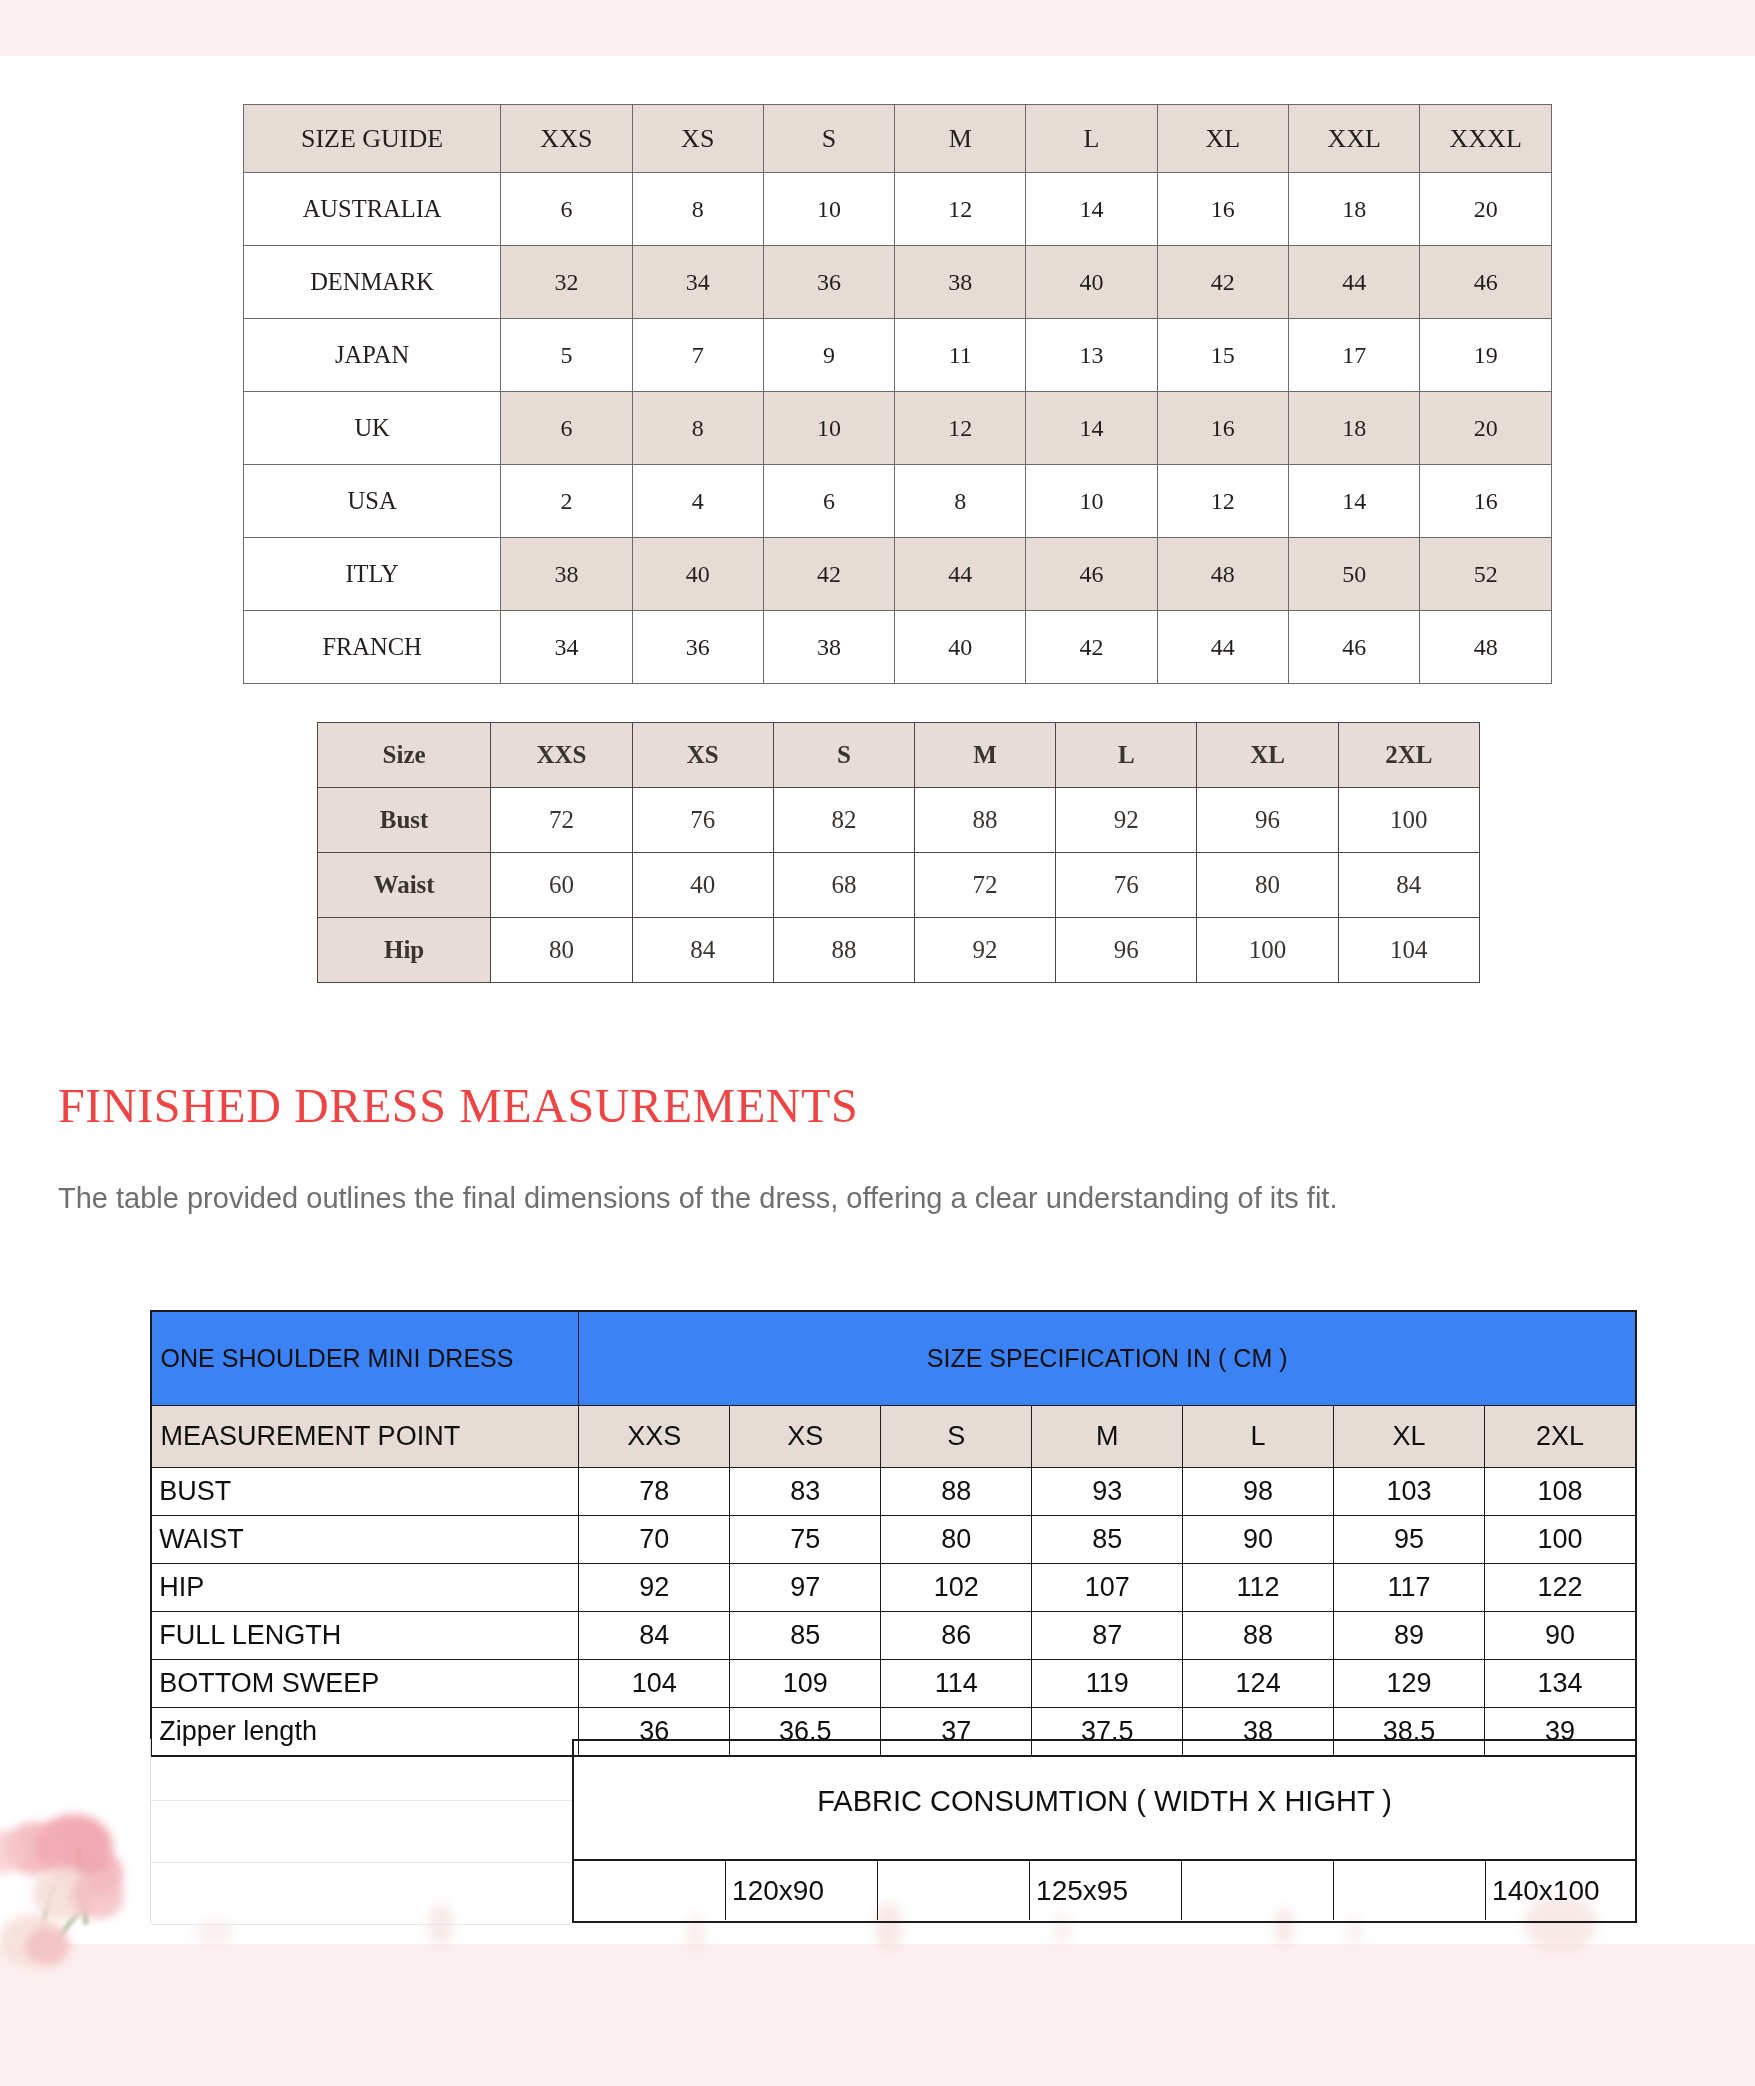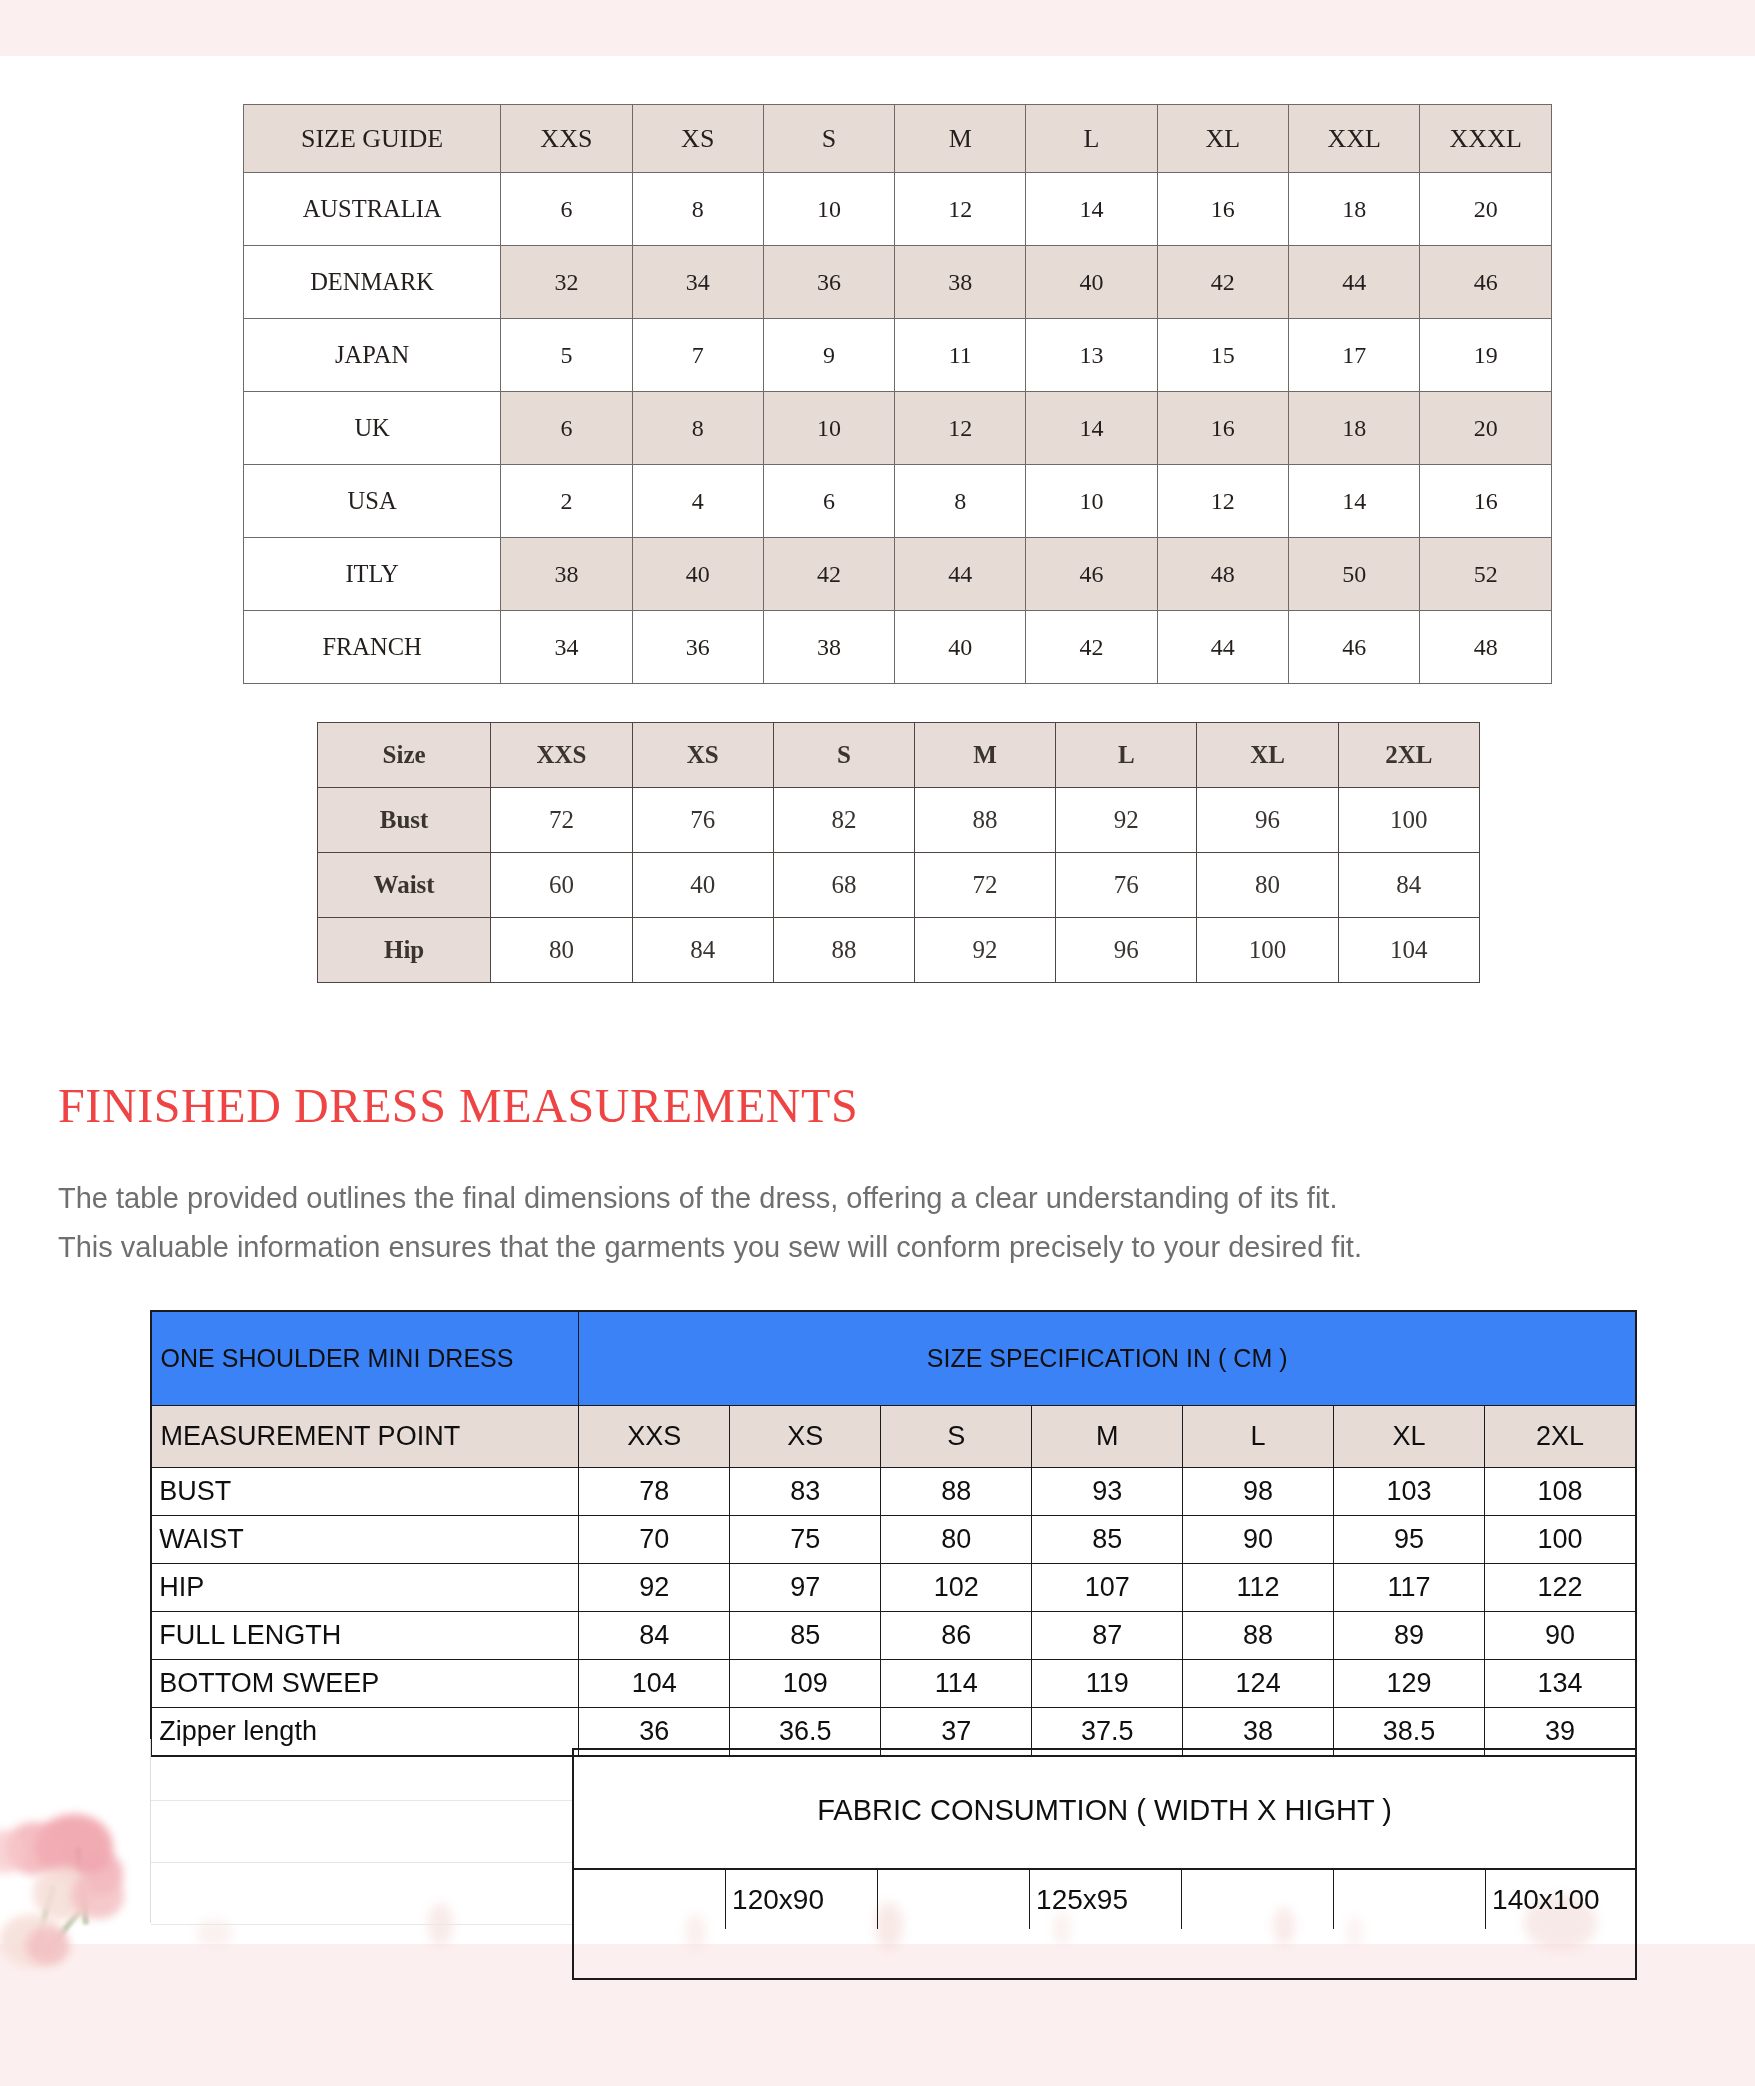--- a/index.html
+++ b/index.html
@@ -92,22 +92,22 @@
   #spec-table .cN{width:152px;}
 
   
   #fabric-wrap{position:absolute;left:150px;top:1739px;width:1487px;height:184px;}
   #fabric-left{
     position:absolute;left:0;top:0;width:422px;height:184px;
     border-left:1.8px solid #dcdcdc;
   }
   #fabric-left .fl-row{height:61px;border-bottom:1.8px solid #e7e7e7;}
   #fabric-right{
-    position:absolute;left:422px;top:0;width:1065px;height:232px;
-    border:2.4px solid #1b1b1b;box-sizing:border-box;margin-top:9px;
+    position:absolute;left:422px;top:0;width:1065px;height:184px;
+    border:2.4px solid #1b1b1b;box-sizing:border-box;
   }
   #fabric-title{
     height:120px;line-height:120px;text-align:center;
     font-size:29px;color:#0f0f0f;
     border-bottom:2.4px solid #1b1b1b;box-sizing:border-box;
   }
   #fabric-values{display:flex;height:59px;box-sizing:border-box;}
   #fabric-values .fv{
     flex:0 0 152px;border-right:1.8px solid #1b1b1b;box-sizing:border-box;
     font-size:28px;line-height:59px;color:#0f0f0f;
@@ -281,21 +281,20 @@
         <td class="plain cN">100</td>
         <td class="plain cN">104</td>
       </tr>
     </tbody>
 </table>
 
 <div id="section-heading">FINISHED DRESS MEASUREMENTS</div>
 
 <div id="intro-paragraph">
   <div>The table provided outlines the final dimensions of the dress, offering a clear understanding of its fit.</div>
-  <div>This valuable information ensures that the garments you sew will conform precisely to your desired fit.</div>
 </div>
 
 <div id="spec-wrap">
   <table id="spec-table">
     <tbody>
         <tr class="title-bar">
           <td class="t-left c0">ONE SHOULDER MINI DRESS</td>
           <td colspan="7">SIZE SPECIFICATION IN ( CM )</td>
         </tr>
         <tr class="colhdr">

